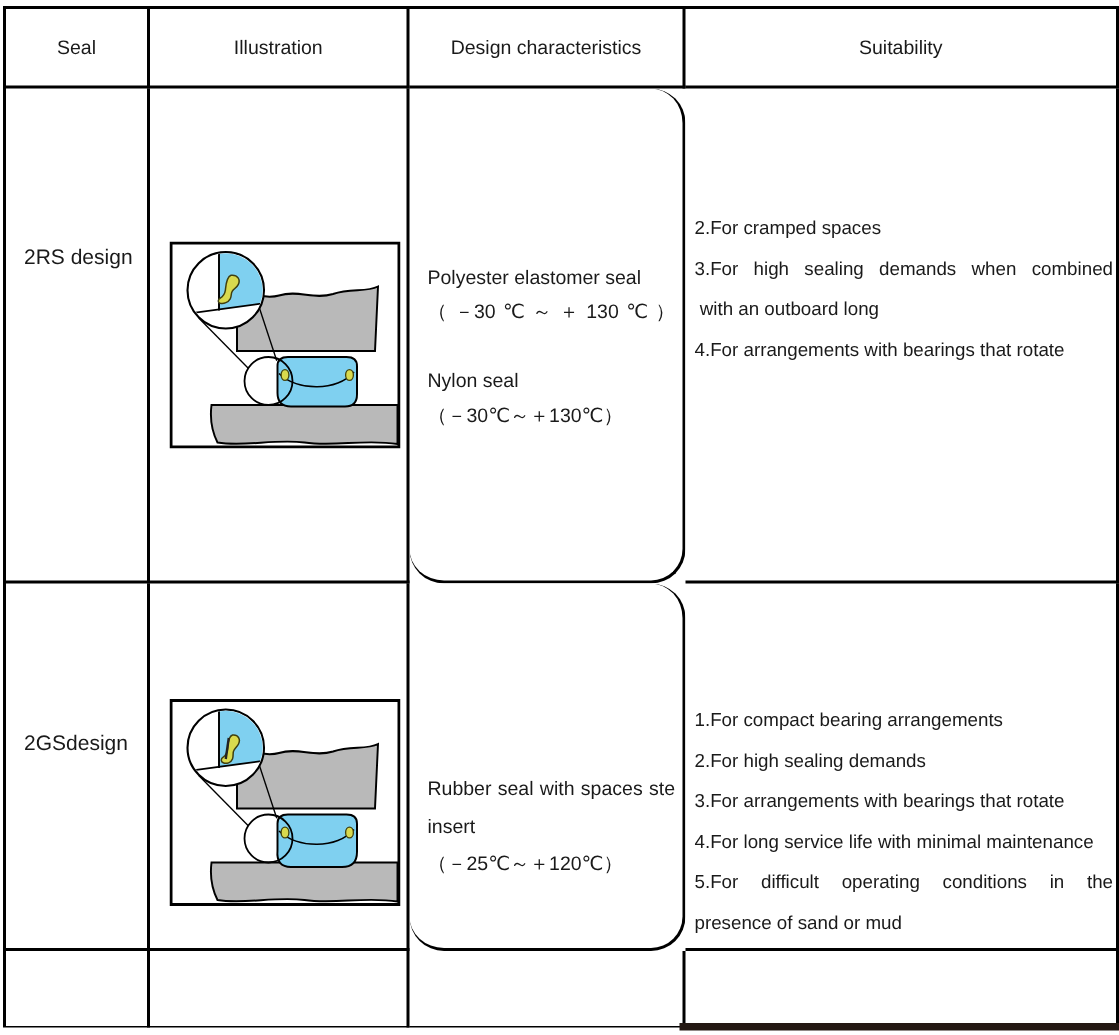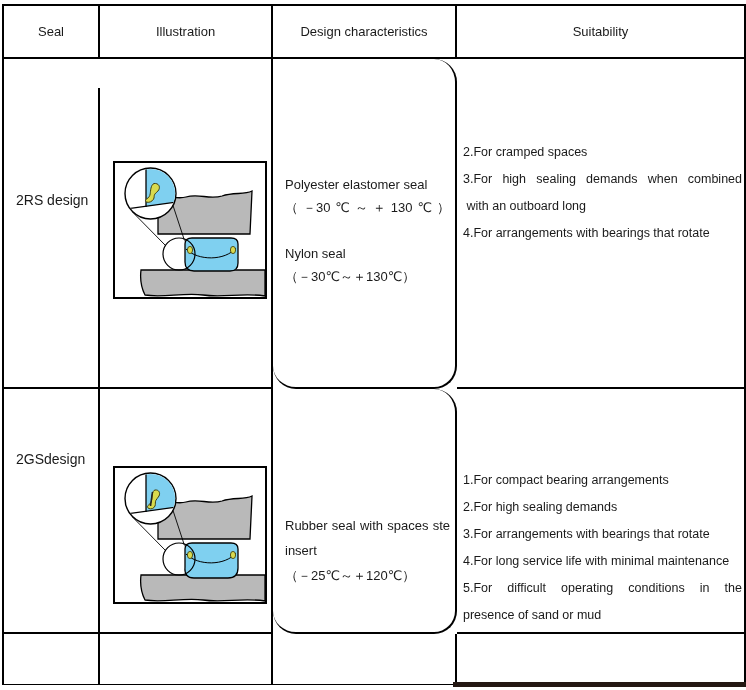--- a/index.html
+++ b/index.html
@@ -5,22 +5,22 @@
   html,body{margin:0;padding:0;background:#fff;}
   .page{position:relative;width:746px;height:690px;background:#fff;overflow:hidden;
         font-family:"Liberation Sans","DejaVu Sans",sans-serif;color:#1a1a1a;}
   .tbl{position:absolute;left:2px;top:4px;display:grid;
        grid-template-columns:96px 173px 184px 289px;
        grid-template-rows:53px 330px 245px 51px;
        border-top:2px solid #000;border-left:2px solid #000;}
   .cell{border-right:2px solid #000;border-bottom:2px solid #000;box-sizing:border-box;overflow:hidden;}
   .hcell{display:flex;align-items:center;justify-content:center;font-size:13px;}
   .sealcell{font-size:14px;padding-left:12px;}
-  .seal-r1{padding-top:104px;margin-top:29px;}
-  .seal-r2{padding-top:62px;}
+  .seal-r1{padding-top:104px;}
+  .seal-r2{padding-top:98px;}
   .dccell{font-size:13px;padding-left:12px;padding-right:5px;border-radius:23px;}
   .dc-r1{padding-top:114px;line-height:23px;}
   .dc-r2{padding-top:124px;line-height:25px;}
   .suitcell{font-size:12.5px;padding-left:6px;padding-right:2px;line-height:27px;}
   .suit-r1{padding-top:80px;}
   .suit-r2{padding-top:78px;}
   .ln{white-space:pre;overflow:hidden;}
   .ln.stretch{text-align:justify;text-align-last:justify;white-space:normal;}
   .illucell{position:relative;}
   .illu{position:absolute;left:13px;}

